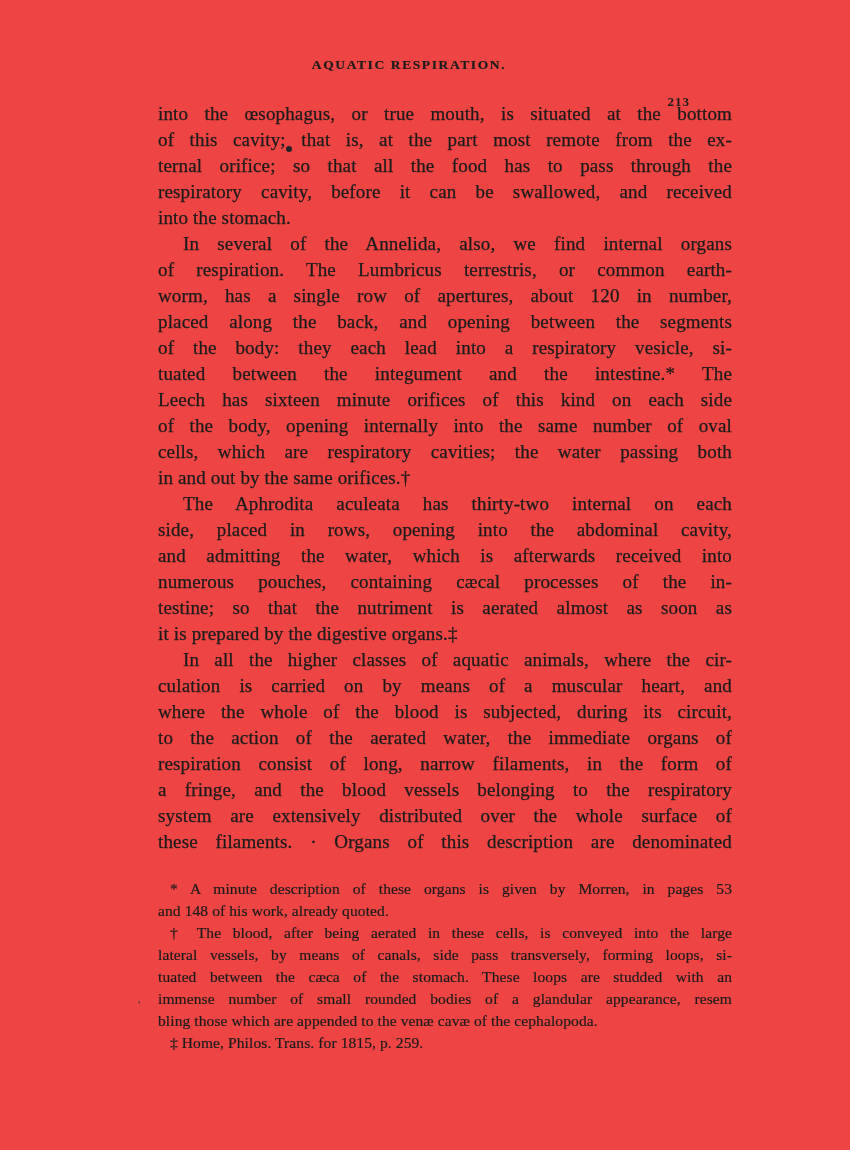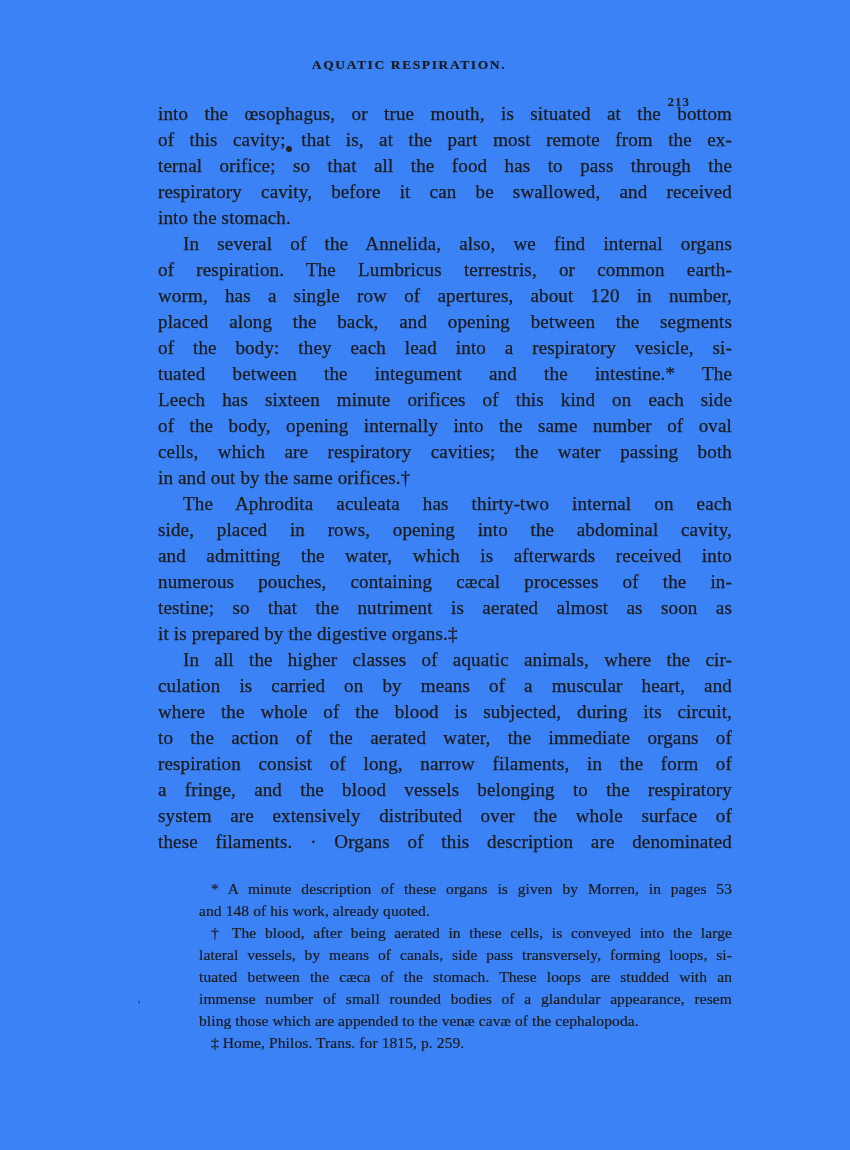--- a/index.html
+++ b/index.html
@@ -4,21 +4,21 @@
 <style>
   html, body { margin: 0; padding: 0; }
   body {
     width: 850px; height: 1150px;
     background: #fdfdfc;
     position: relative;
     font-family: "Liberation Serif", serif;
     color: #1b1b1b;
     overflow: hidden;
   }
-  .scan-page { position: absolute; inset: 0; background: #3b82f6; }
+  .scan-page { position: absolute; inset: 0; background: #ef4444; }
 
   .header-row {
     position: absolute; left: 158px; top: 57px; width: 574px; height: 22px;
   }
   .header-title {
     position: absolute; left: 0; width: 100%; text-align: center;
     transform: translateX(-36px);
     font-size: 13.5px; font-weight: bold; letter-spacing: 1.6px;
     -webkit-text-stroke: 0.2px #1b1b1b;
   }
@@ -32,21 +32,21 @@
     font-size: 19px; letter-spacing: 0.15px;
     -webkit-text-stroke: 0.25px #1b1b1b;
   }
   .body-text .line { height: 26px; line-height: 26px; }
 
   .footnotes {
     position: absolute; left: 158px; top: 878px; width: 574px;
     font-size: 15.5px; letter-spacing: 0.1px;
     -webkit-text-stroke: 0.2px #1b1b1b;
   }
-  .footnotes .line { height: 22px; line-height: 22px; margin-left: 41px; }
+  .footnotes .line { height: 22px; line-height: 22px; }
 
   .line {
     text-align: justify; text-align-last: justify;
     overflow: hidden; white-space: normal;
   }
   .line.last { text-align-last: left; }
   .body-text .line.indent { padding-left: 25px; }
   .footnotes .line.indent { padding-left: 12px; }
   .it { }
 

